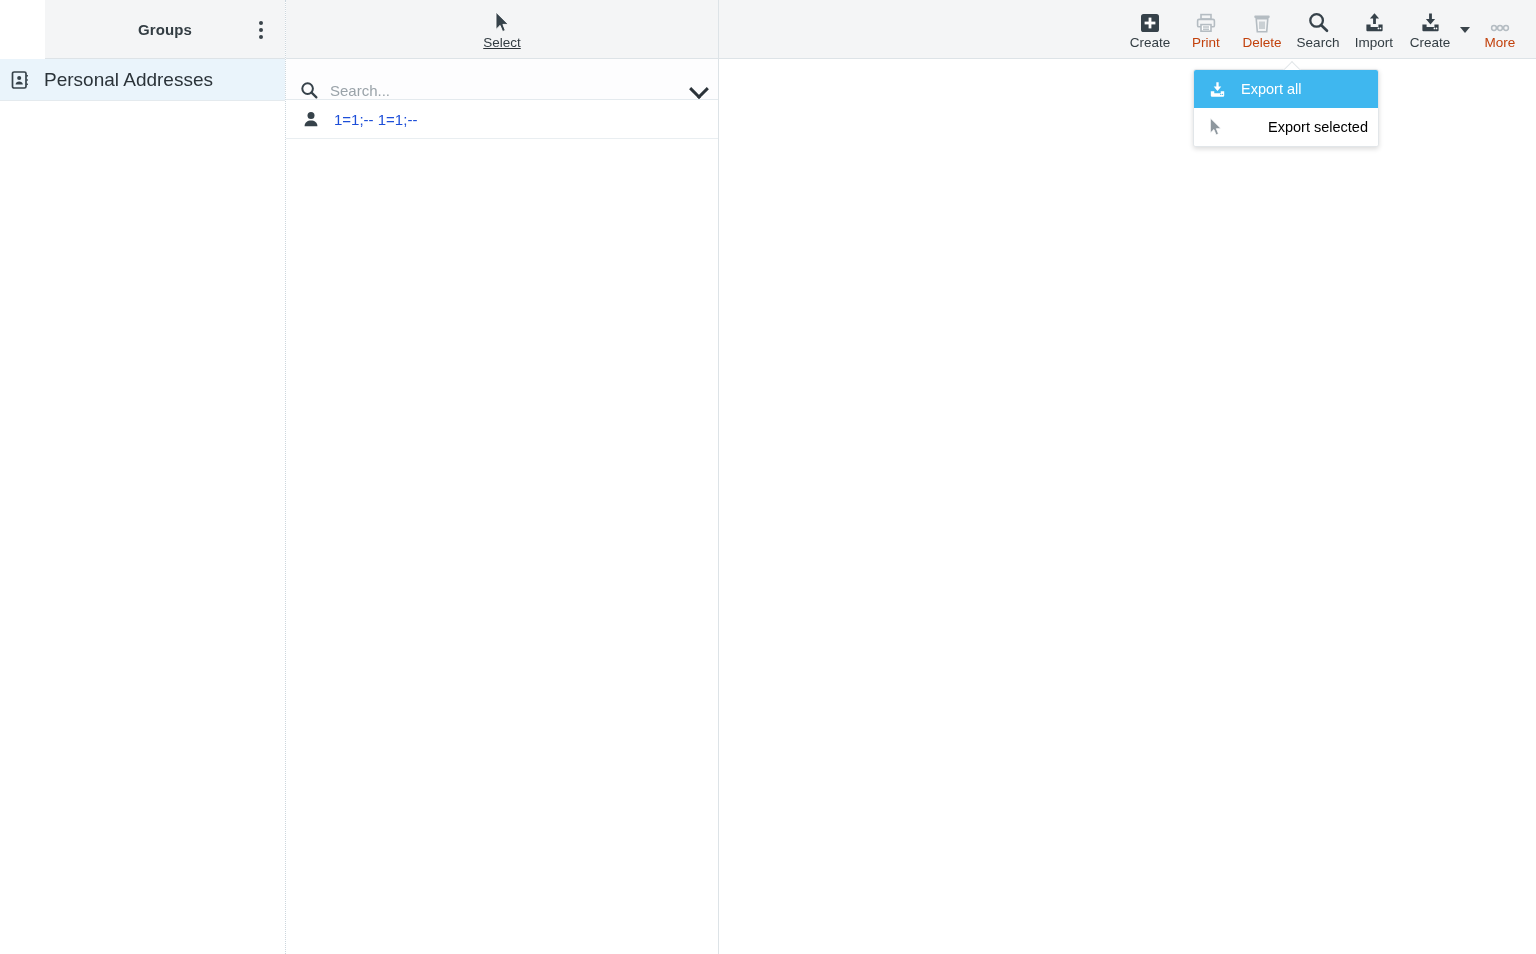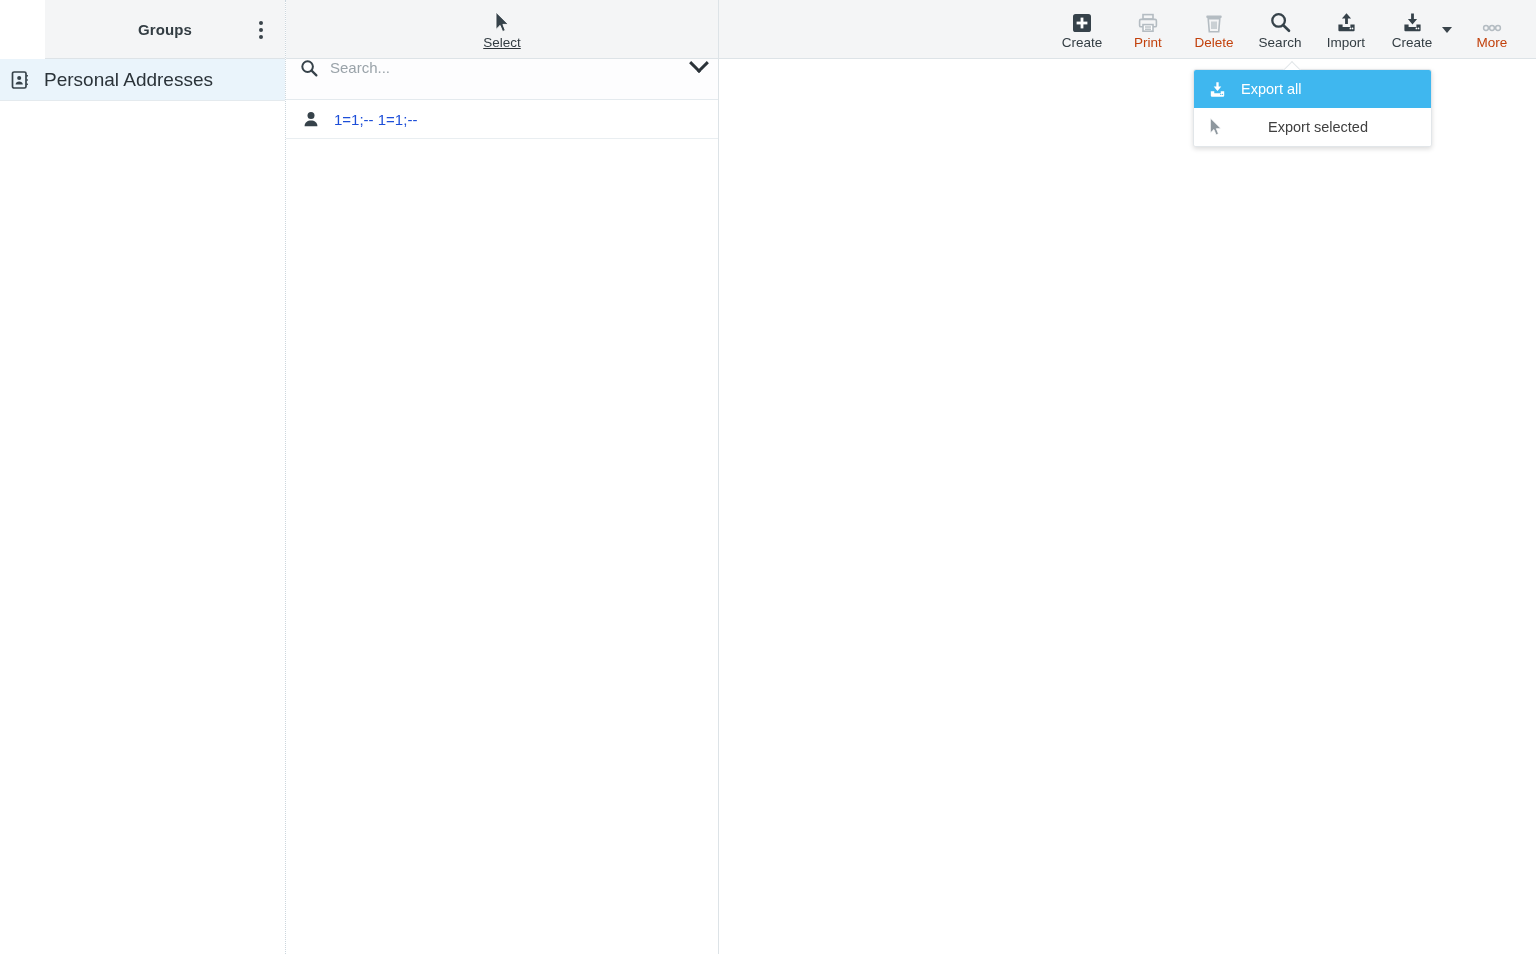--- a/index.html
+++ b/index.html
@@ -93,22 +93,22 @@
     cursor: pointer;
     min-width: 44px;
   }
   .tbtn .ic { height: 25px; display: flex; align-items: flex-end; justify-content: center; }
   .tbtn .lb { font-size: 13.5px; color: #333d43; line-height: 16px; }
   .tbtn.disabled .lb { color: #c2410c; }
 
   
   .detail-bar {
     justify-content: flex-end;
-    padding-right: 18px;
-    gap: 14px;
+    padding-right: 10px;
+    gap: 4px;
   }
   .detail-bar .tbtn { min-width: 52px; padding: 2px 2px 0 2px; }
 
   .export-wrap { position: relative; display: flex; align-items: center; }
   .caret-down {
     width: 0; height: 0;
     border-left: 5px solid transparent;
     border-right: 5px solid transparent;
     border-top: 6px solid #3a444b;
     margin-left: 4px;
@@ -126,21 +126,21 @@
     background: #eaf4fb;
     border-bottom: 1px solid #e4eaee;
     cursor: pointer;
   }
   .group-row .lbl { font-size: 19px; color: #2b3339; }
 
   
   .search-row {
     height: 41px;
     display: flex;
-    align-items: flex-start;
+    align-items: flex-end;
     padding: 0 12px 0 14px;
     gap: 12px;
     border-bottom: 1px solid #e4eaee;
     background: #fdfdfe;
     cursor: text;
   }
   .search-row input {
     flex: 1 1 auto;
     border: none;
     outline: none;
@@ -169,21 +169,21 @@
     background: #ffffff;
     cursor: pointer;
   }
   .contact-row .nm { font-size: 15px; color: #1d4ed8; }
 
   
   .menu {
     position: absolute;
     left: 1193px;
     top: 69px;
-    width: 239px;
+    width: 186px;
     background: #ffffff;
     border: 1px solid #e2e6e9;
     border-radius: 3px;
     box-shadow: 0 2px 5px rgba(0,0,0,.14);
     z-index: 40;
     overflow: hidden;
   }
   .menu-caret {
     position: absolute;
     left: 1283px;
@@ -205,21 +205,21 @@
   .menu-item {
     height: 38px;
     display: flex;
     align-items: center;
     gap: 14px;
     padding-left: 14px;
     font-size: 14.5px;
     cursor: pointer;
   }
   .menu-item.active { background: #3fb7ef; color: #ffffff; }
-  .menu-item.dim { color: #404040; background: #ffffff; gap: 44px; }
+  .menu-item.dim { color: #000000; background: #ffffff; gap: 44px; }
 
   svg { display: block; }
 </style>
 </head>
 <body>
 
 <div id="app">
 
   <div class="col-groups">
 

